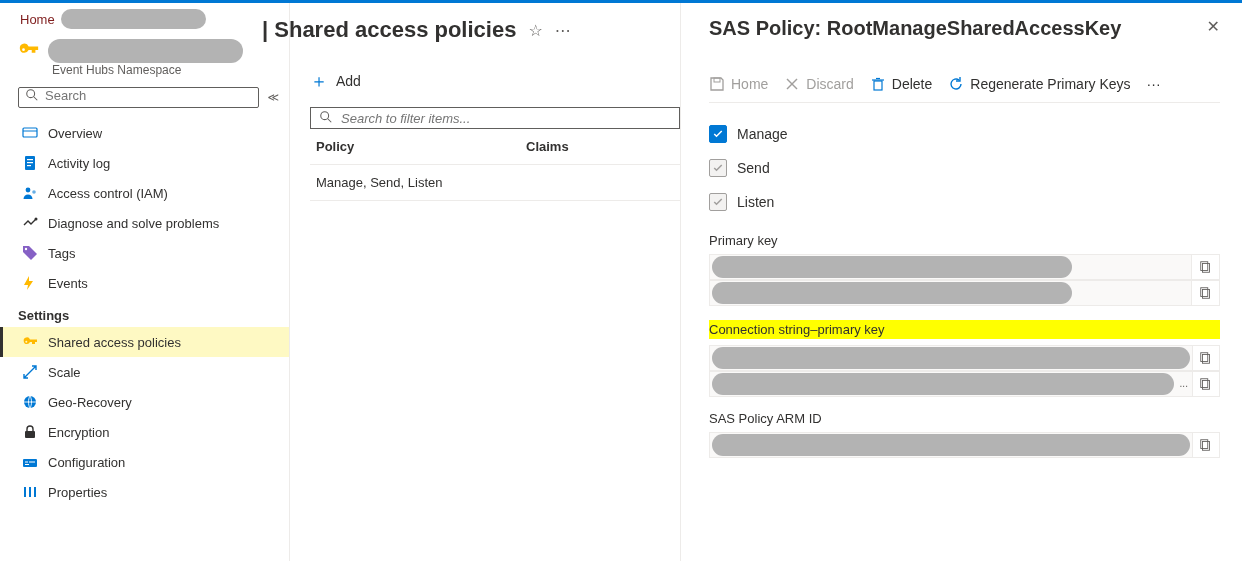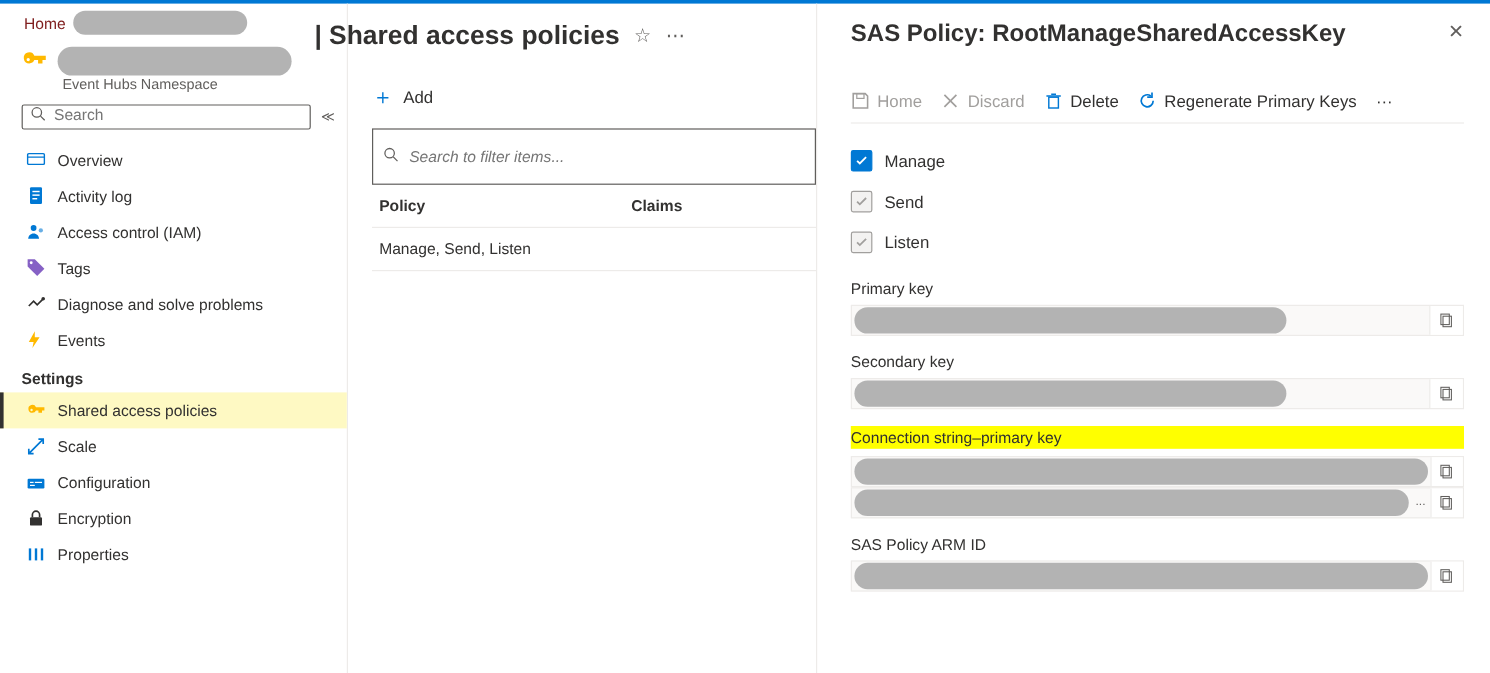--- a/index.html
+++ b/index.html
@@ -102,21 +102,21 @@
   .add-btn {
     display: inline-flex; align-items: center; gap: 8px;
     color: #323130; cursor: pointer; font-size: 14px;
   }
   .add-btn .plus { color: #0078d4; font-size: 18px; font-weight: 300; }
 
   .filter-box {
     margin: 4px 0 0 20px;
     display: flex; align-items: center; gap: 8px;
     border: 1px solid #605e5c; border-bottom: 1px solid #605e5c;
-    height: 47px; padding: 0 8px;
+    height: 22px; padding: 0 8px;
   }
   .filter-box input {
     border: none; outline: none; font-size: 13px; flex: 1; font-style: italic; color: #605e5c;
     background: transparent;
   }
 
   .table {
     margin: 0 0 0 20px;
   }
   .thead, .trow {
@@ -252,38 +252,38 @@
               <circle cx="6" cy="5" r="2.4" fill="#0078d4"></circle>
               <path d="M1.5 14c0-2.6 2-4.5 4.5-4.5S10.5 11.4 10.5 14" fill="#0078d4"></path>
               <circle cx="12" cy="7" r="1.8" fill="#69afe5"></circle>
             </svg>
           </span>
         <span>Access control (IAM)</span>
       </li>
       <li>
         <span class="ic">
             <svg viewBox="0 0 16 16">
+              <path d="M14 4l-5 5-3-3-4 4" fill="none" stroke="#323130" stroke-width="1.4"></path>
+              <circle cx="14" cy="4" r="1.5" fill="#323130"></circle>
+            </svg>
+          </span>
+        <span>Diagnose and solve problems</span>
+      </li>
+      <li>
+        <span class="ic">
+            <svg viewBox="0 0 16 16">
               <path d="M1 1h6l8 8-6 6-8-8z" fill="#8661c5"></path>
               <circle cx="4" cy="4" r="1.2" fill="#fff"></circle>
             </svg>
           </span>
         <span>Tags</span>
       </li>
       <li>
         <span class="ic">
             <svg viewBox="0 0 16 16">
-              <path d="M14 4l-5 5-3-3-4 4" fill="none" stroke="#323130" stroke-width="1.4"></path>
-              <circle cx="14" cy="4" r="1.5" fill="#323130"></circle>
-            </svg>
-          </span>
-        <span>Diagnose and solve problems</span>
-      </li>
-      <li>
-        <span class="ic">
-            <svg viewBox="0 0 16 16">
               <path d="M7 1l-5 9h4l-1 5 6-9H7z" fill="#ffb900"></path>
             </svg>
           </span>
         <span>Events</span>
       </li>
 
       <li class="section">Settings</li>
 
       <li class="selected">
         <span class="ic">
@@ -293,40 +293,49 @@
           </span>
         <span>Shared access policies</span>
       </li>
       <li>
         <span class="ic">
             <svg viewBox="0 0 16 16">
               <path d="M2 14L14 2M10 2h4v4M6 14H2v-4" fill="none" stroke="#0078d4" stroke-width="1.4"></path>
             </svg>
           </span>
         <span>Scale</span>
+      </li>
+      <li>
+        <span class="ic">
+            <svg viewBox="0 0 16 16">
+              <circle cx="8" cy="8" r="6" fill="#0078d4"></circle>
+              <path d="M2 8h12M8 2c2 3 2 9 0 12M8 2c-2 3-2 9 0 12" fill="none" stroke="#fff" stroke-width="0.9"></path>
+            </svg>
+          </span>
+        <span>Geo-Recovery</span>
+      </li>
+      <li>
+        <span class="ic">
+            <svg viewBox="0 0 16 16">
+              <rect x="3" y="7" width="10" height="7" rx="1" fill="#323130"></rect>
+              <path d="M5 7V5a3 3 0 0 1 6 0v2" fill="none" stroke="#323130" stroke-width="1.4"></path>
+            </svg>
+          </span>
+        <span>Encryption</span>
       </li>
       <li>
         <span class="ic">
             <svg viewBox="0 0 16 16">
               <rect x="1" y="5" width="14" height="8" rx="1" fill="#0078d4"></rect>
               <rect x="3" y="7.5" width="3" height="1" fill="#fff"></rect>
               <rect x="7" y="7.5" width="6" height="1" fill="#fff"></rect>
               <rect x="3" y="10" width="4" height="1" fill="#fff"></rect>
             </svg>
           </span>
         <span>Configuration</span>
-      </li>
-      <li>
-        <span class="ic">
-            <svg viewBox="0 0 16 16">
-              <rect x="3" y="7" width="10" height="7" rx="1" fill="#323130"></rect>
-              <path d="M5 7V5a3 3 0 0 1 6 0v2" fill="none" stroke="#323130" stroke-width="1.4"></path>
-            </svg>
-          </span>
-        <span>Encryption</span>
       </li>
       <li>
         <span class="ic">
             <svg viewBox="0 0 16 16">
               <rect x="2" y="3" width="2" height="10" fill="#0078d4"></rect>
               <rect x="7" y="3" width="2" height="10" fill="#0078d4"></rect>
               <rect x="12" y="3" width="2" height="10" fill="#0078d4"></rect>
             </svg>
           </span>
         <span>Properties</span>
@@ -437,21 +446,20 @@
     <div class="field">
       <span class="redact-pill" style="width:360px"></span>
       <span class="copy-btn">
         <svg viewBox="0 0 16 16" width="14" height="14">
             <rect x="4" y="4" width="8" height="10" fill="none" stroke="#605e5c"></rect>
             <rect x="2" y="2" width="8" height="10" fill="none" stroke="#605e5c"></rect>
           </svg>
       </span>
     </div>
 
-    <span class="field-label">Secondary key</span>
     <div class="field">
       <span class="redact-pill" style="width:360px"></span>
       <span class="copy-btn">
         <svg viewBox="0 0 16 16" width="14" height="14">
             <rect x="4" y="4" width="8" height="10" fill="none" stroke="#605e5c"></rect>
             <rect x="2" y="2" width="8" height="10" fill="none" stroke="#605e5c"></rect>
           </svg>
       </span>
     </div>
 

